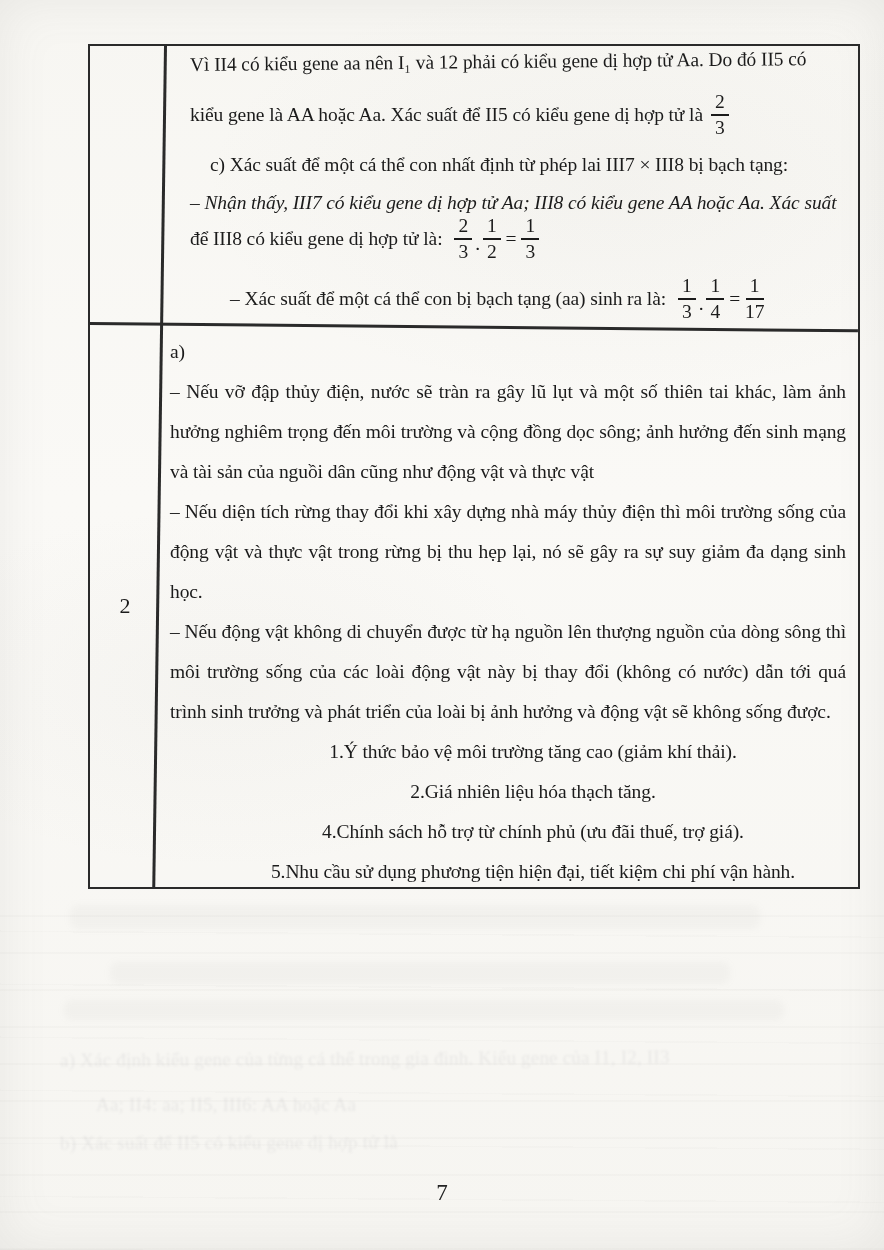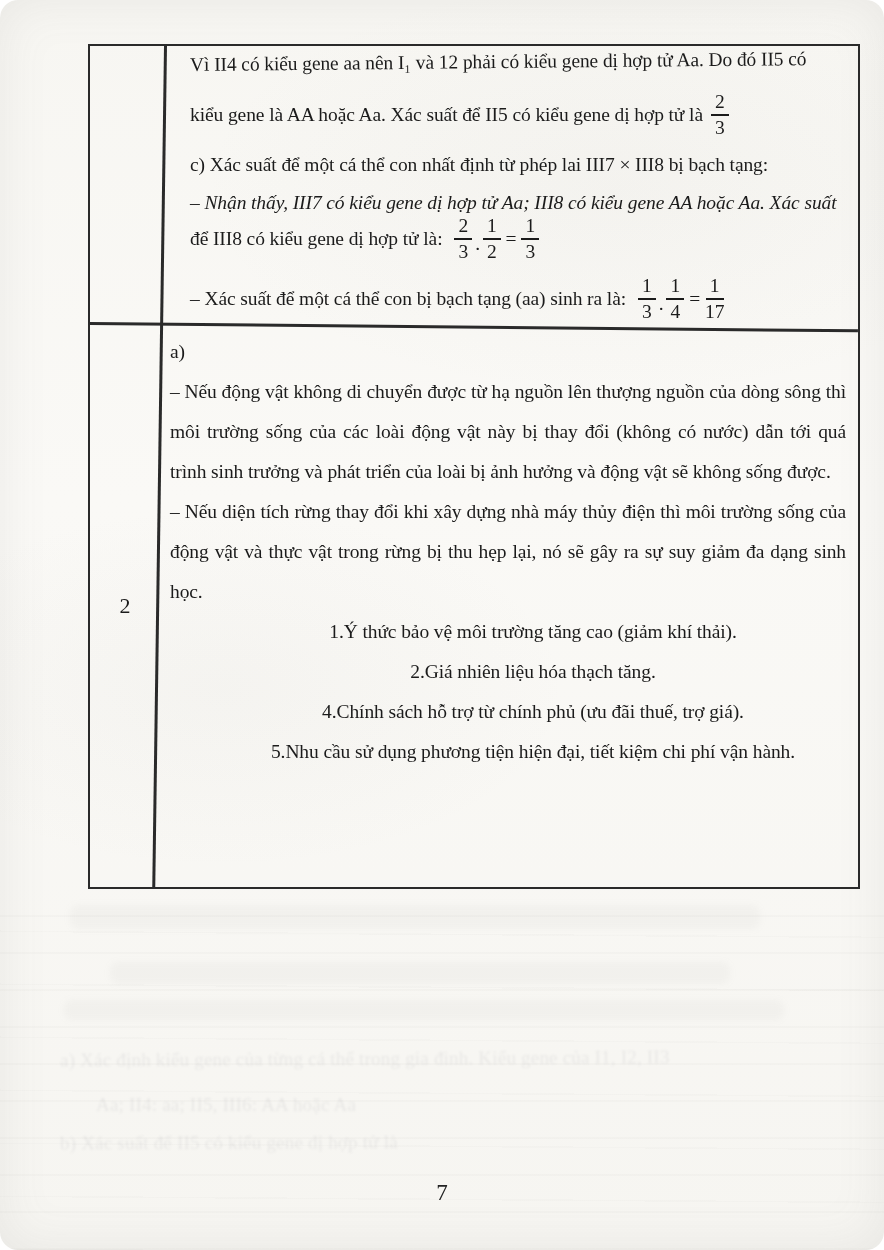--- a/index.html
+++ b/index.html
@@ -7,21 +7,20 @@
     position:relative;
     width:884px;height:1250px;
     background:
       radial-gradient(ellipse 600px 300px at 70% 15%, rgba(170,168,160,0.06), transparent 70%),
       radial-gradient(ellipse 500px 260px at 25% 55%, rgba(160,158,150,0.05), transparent 70%),
       linear-gradient(180deg,#f7f6f2 0%, #faf9f6 40%, #f6f5f1 100%);
     box-shadow: inset 0 0 50px rgba(110,110,105,0.10);
     overflow:hidden;
     font-family:"Liberation Serif","DejaVu Serif",serif;
     color:#1b1b1b;
-    border-radius:18px;
   }
 
   
   .table{
     position:absolute;left:88px;top:44px;width:772px;height:845px;
     border:2.5px solid #2a2a2a;
     box-sizing:border-box;
   }
   .vdiv{
     position:absolute;top:0;left:74px;width:2.5px;height:100%;
@@ -38,24 +37,24 @@
     font-size:22px;
   }
   .row1-content{
     position:absolute;left:100px;right:8px;top:0;height:276px;
     font-size:19.5px;letter-spacing:-0.1px;
   }
   .r1l{position:absolute;left:0;right:0;white-space:nowrap;line-height:26px;}
   .l1{top:6px;transform:rotate(-0.55deg);transform-origin:left center;}
   .flexline{display:flex;align-items:center;gap:5px;}
   .l2{top:42px;height:54px;}
-  .l3{top:106px;}
+  .l3{top:106px;margin-left:20px;}
   .l4{top:144px;font-style:italic;}
   .l5{top:166px;height:54px;}
-  .l6{top:226px;height:54px;}
+  .l6{top:226px;height:54px;margin-left:40px;}
 
   .frac{
     display:inline-flex;flex-direction:column;align-items:center;
     font-size:19.5px;line-height:1.12;margin:0 3px;
   }
   .frac .num{padding:0 4px 1px;border-bottom:2px solid #1b1b1b;}
   .frac .den{padding-top:1px;}
   .eq{display:inline-flex;align-items:center;margin-left:4px;}
   .op{font-size:19.5px;margin:0 2px;}
   .op.dot{margin:10px 0 0;}
@@ -160,22 +159,23 @@
         </span>
       </div>
     </div>
 
     <div class="row2-label">
       <span>2</span>
     </div>
 
     <div class="row2-content">
       <p class="plain">a)</p>
+      <p>– Nếu vỡ đập thủy điện, nước sẽ tràn ra gây lũ lụt và một số thiên tai khác, làm ảnh hưởng nghiêm trọng đến môi trường và cộng đồng dọc sông; ảnh hưởng đến sinh mạng và tài sản của nguồi dân cũng như động vật và thực vật</p>
+      <p>– Nếu diện tích rừng thay đổi khi xây dựng nhà máy thủy điện thì môi trường sống của động vật và thực vật trong rừng bị thu hẹp lại, nó sẽ gây ra sự suy giảm đa dạng sinh học.</p>
       <p>– Nếu động vật không di chuyển được từ hạ nguồn lên thượng nguồn của dòng sông thì môi trường sống của các loài động vật này bị thay đổi (không có nước) dẫn tới quá trình sinh trưởng và phát triển của loài bị ảnh hưởng và động vật sẽ không sống được.</p>
-      <p>– Nếu diện tích rừng thay đổi khi xây dựng nhà máy thủy điện thì môi trường sống của động vật và thực vật trong rừng bị thu hẹp lại, nó sẽ gây ra sự suy giảm đa dạng sinh học.</p>
       <p class="li">1.Ý thức bảo vệ môi trường tăng cao (giảm khí thải).</p>
       <p class="li">2.Giá nhiên liệu hóa thạch tăng.</p>
       <p class="li">4.Chính sách hỗ trợ từ chính phủ (ưu đãi thuế, trợ giá).</p>
       <p class="li">5.Nhu cầu sử dụng phương tiện hiện đại, tiết kiệm chi phí vận hành.</p>
     </div>
   </div>
 
   <div class="streaks"></div>
   <div class="smudge s1"></div>
   <div class="smudge s2"></div>

